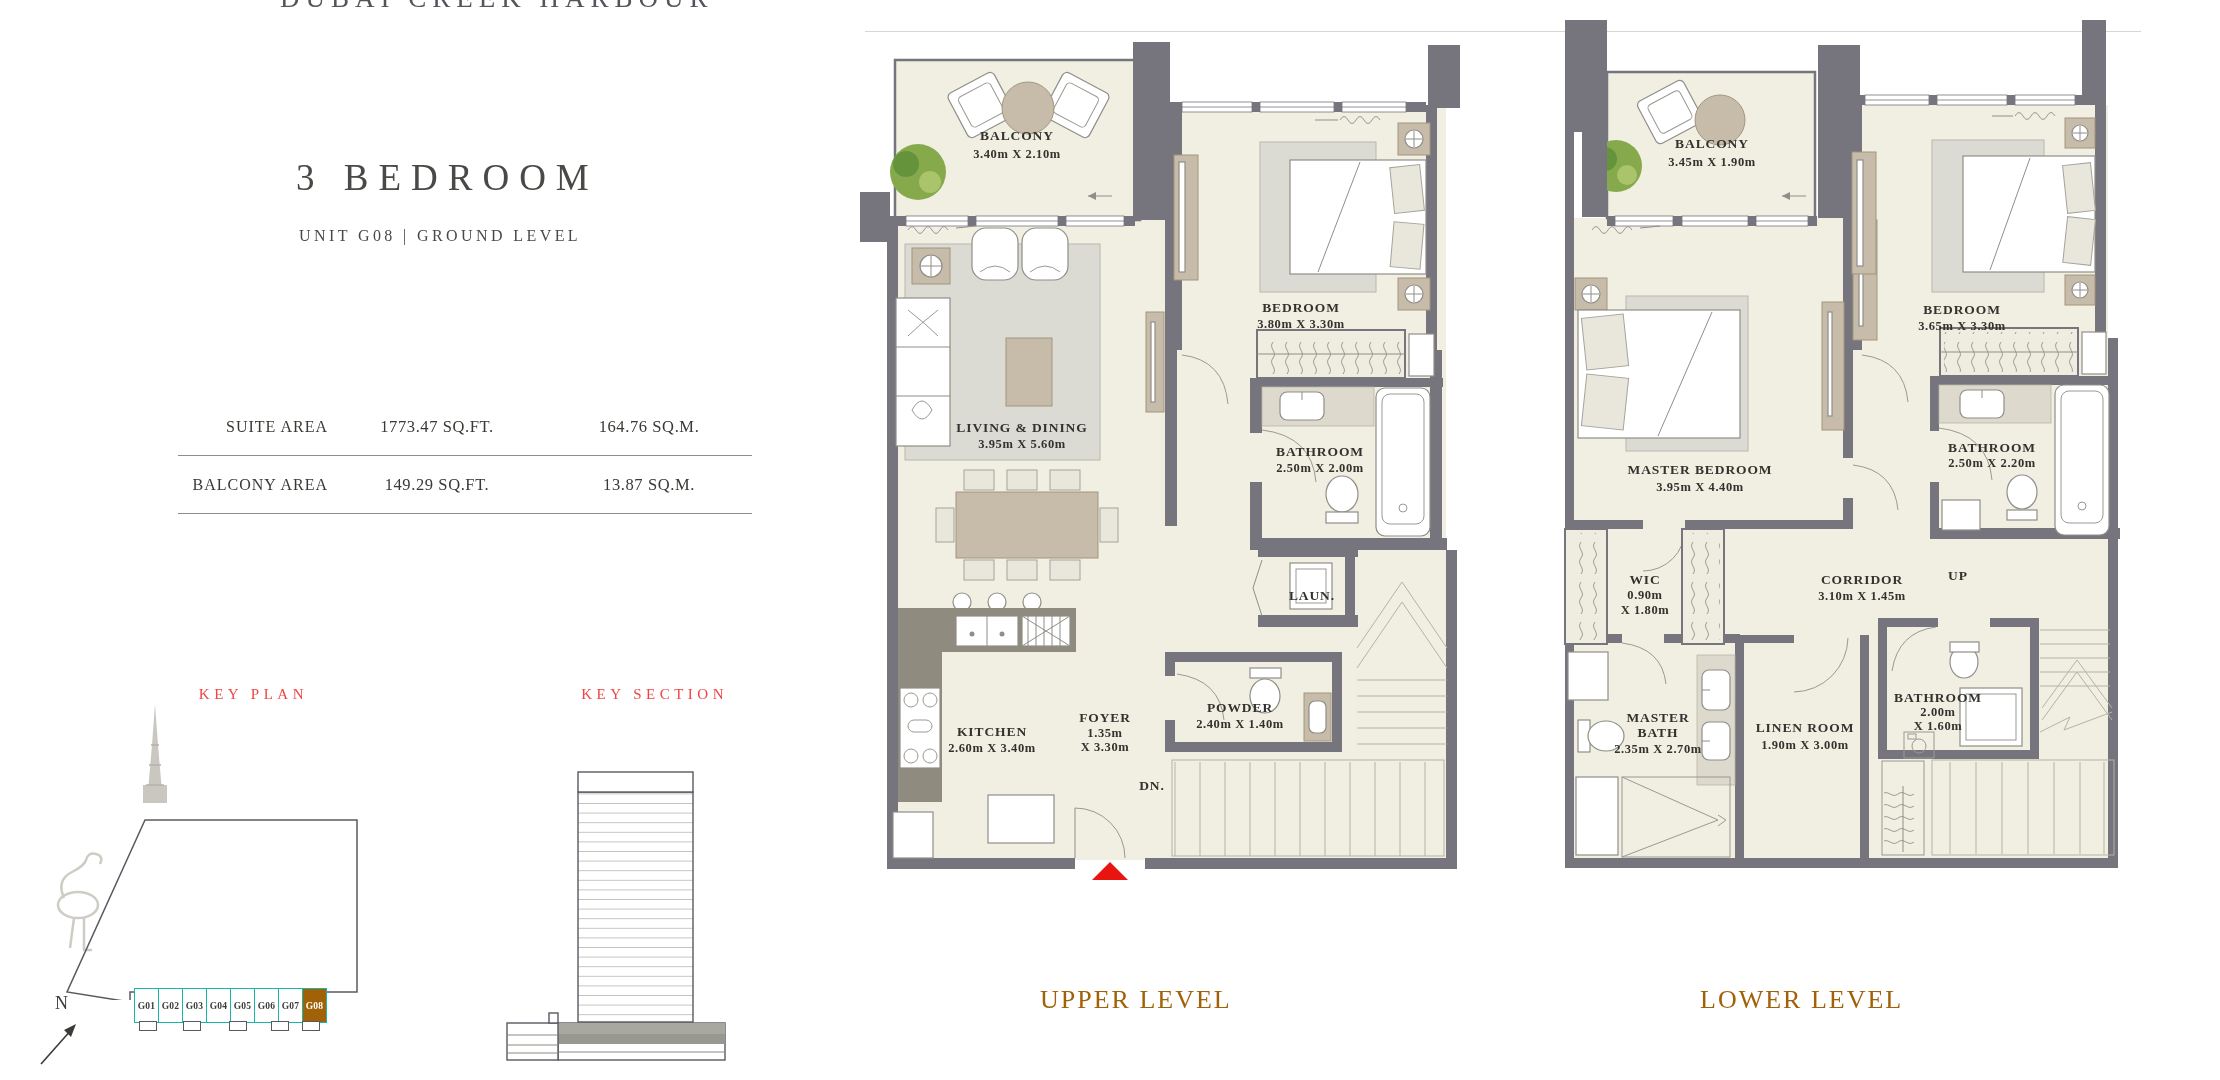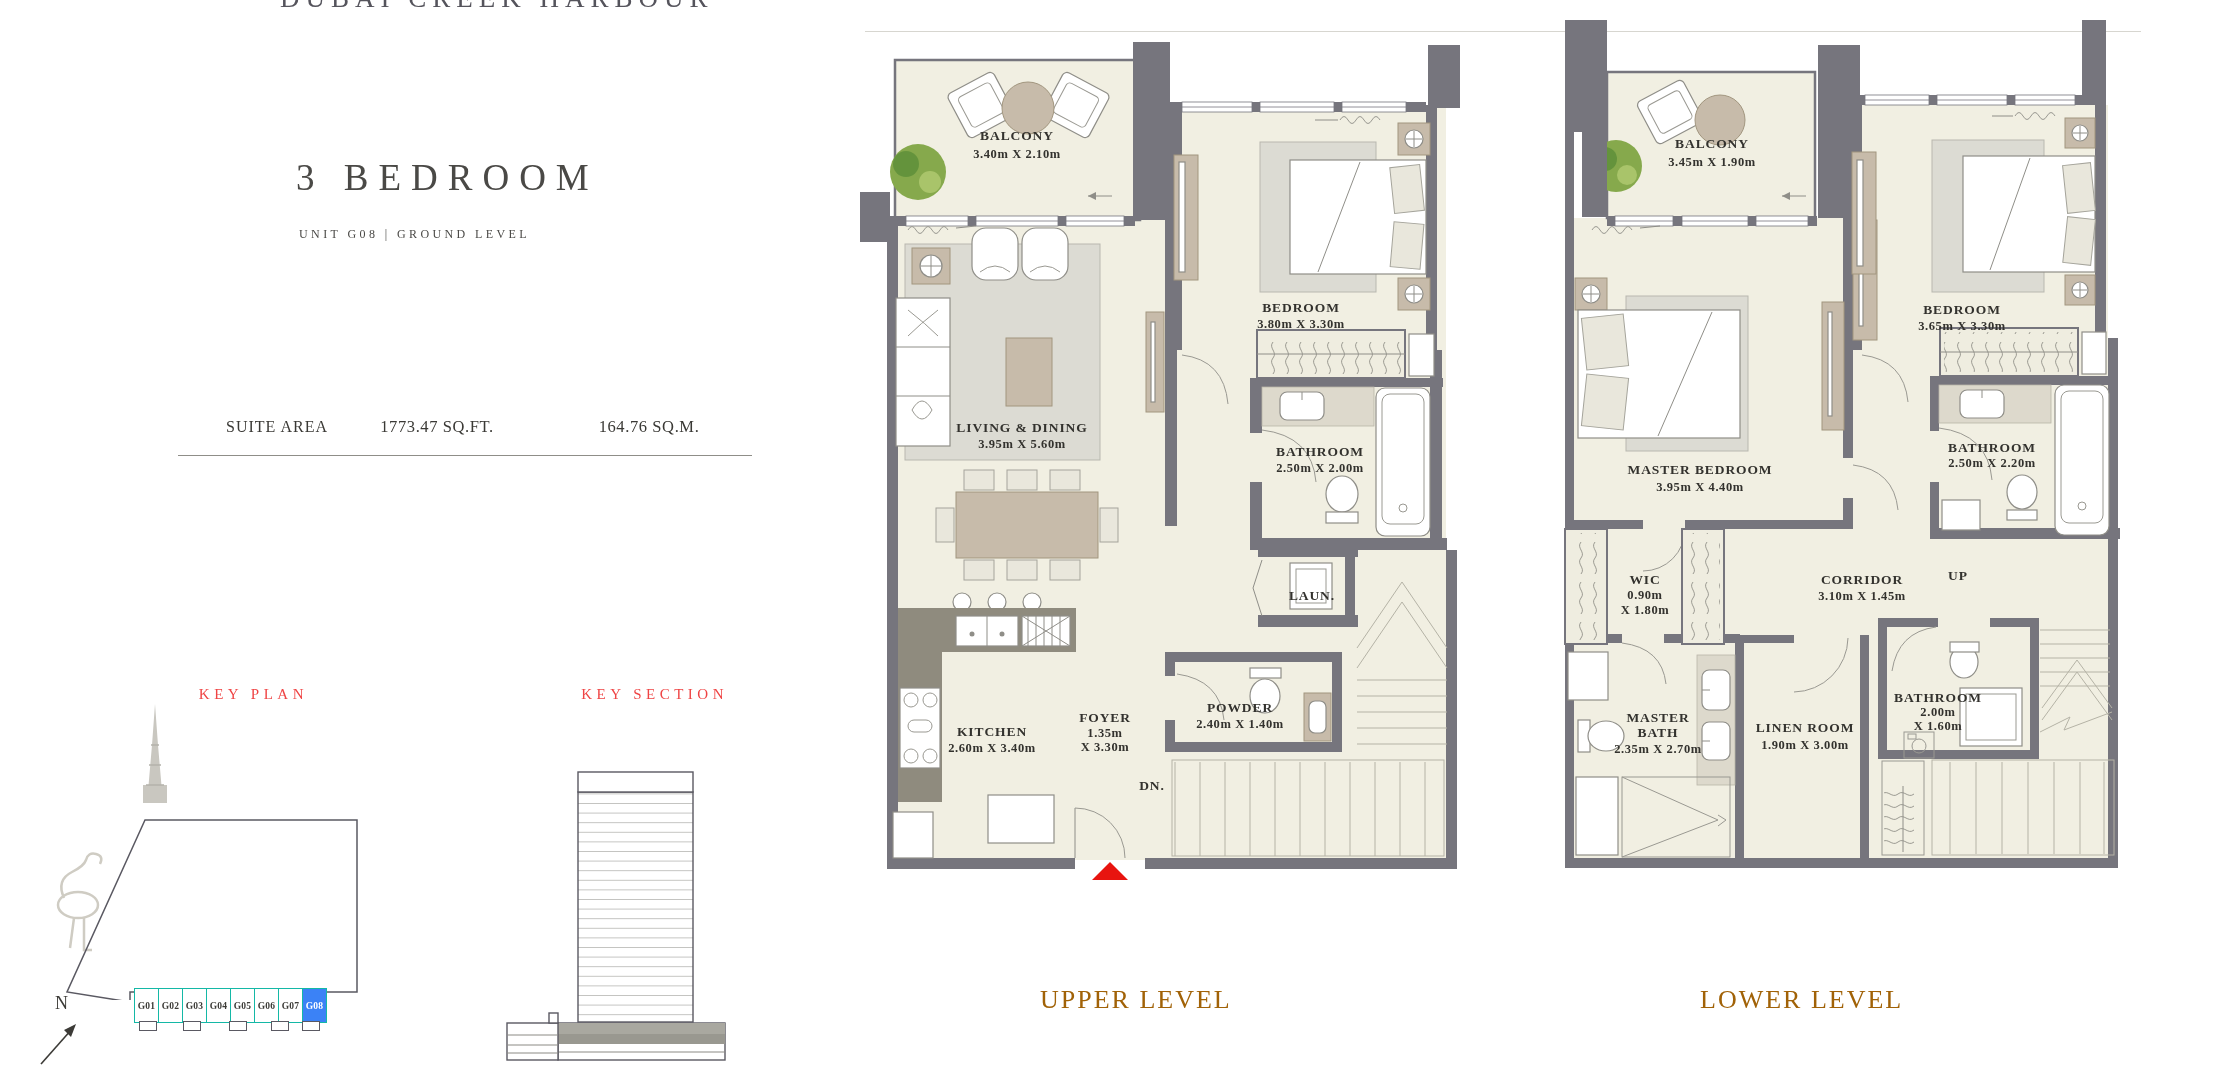--- a/index.html
+++ b/index.html
@@ -2,32 +2,32 @@
 <html><head>
 <meta charset="utf-8">
 <style>
   html,body{margin:0;padding:0;}
   body{width:2220px;height:1080px;background:#ffffff;overflow:hidden;position:relative;
        font-family:"Liberation Serif","DejaVu Serif",serif;color:#3a3935;}
   .abs{position:absolute;}
   
   .brand{top:-17px;left:280px;width:355px;text-align:center;font-size:27px;letter-spacing:6px;color:#55545c;white-space:nowrap;}
   .title{left:296px;top:156px;font-size:37px;letter-spacing:10px;color:#4a4946;white-space:nowrap;}
-  .subtitle{left:299px;top:227px;font-size:12px;letter-spacing:3.4px;color:#4a4946;white-space:nowrap;text-align:center;}
+  .subtitle{left:299px;top:227px;font-size:16px;letter-spacing:3.4px;color:#4a4946;white-space:nowrap;text-align:center;}
   .area-table{left:178px;top:398px;width:574px;}
   .area-row{display:grid;grid-template-columns:150px 218px 206px;height:57px;align-items:center;}
   .area-row.rule{border-bottom:1px solid #8f8e88;}
   .a-label{text-align:right;font-size:16px;letter-spacing:1px;}
   .a-val{text-align:center;font-size:16.5px;letter-spacing:.6px;}
   .key-label{font-size:15px;letter-spacing:4.5px;color:#ef4444;text-align:right;white-space:nowrap;}
   
   .units{left:135px;top:988px;height:33px;display:flex;}
   .unit{width:23px;height:33px;border:1px solid #14b8a6;margin-left:-1px;background:#fff;
         font-size:9.5px;font-weight:bold;display:flex;align-items:center;justify-content:center;letter-spacing:.2px;color:#3c3b37;}
-  .unit.hi{background:#3b82f6;color:#fff;position:relative;}
+  .unit.hi{background:#a16207;color:#fff;position:relative;}
   .notch{position:absolute;top:1021px;width:16px;height:8px;border:1px solid #5a5962;background:#fff;}
   .north{left:55px;top:993px;font-size:18px;color:#3c3b37;}
   
   .caption{font-size:26px;letter-spacing:2px;color:#a16207;text-align:left;width:300px;white-space:nowrap;}
   .topline{left:865px;top:31px;width:1276px;height:1px;background:#d7d6d0;}
   
   .wall{fill:#76757d;}
   .floor{fill:#f1efe2;}
   .rug{fill:#dcdbd3;stroke:#b9b8af;stroke-width:1;}
   .tan{fill:#c7bbaa;stroke:#a2967f;stroke-width:1;}
@@ -49,20 +49,25 @@
 
 <div class="abs brand">DUBAI CREEK HARBOUR</div>
 <div class="abs title">3 BEDROOM</div>
 <div class="abs subtitle">UNIT G08 | GROUND LEVEL</div>
 
 <div class="abs area-table">
   <div class="area-row rule">
     <div class="a-label">SUITE AREA</div>
     <div class="a-val">1773.47 SQ.FT.</div>
     <div class="a-val">164.76 SQ.M.</div>
+  </div>
+  <div class="area-row rule">
+    <div class="a-label">BALCONY AREA</div>
+    <div class="a-val">149.29 SQ.FT.</div>
+    <div class="a-val">13.87 SQ.M.</div>
   </div>
 </div>
 
 <div class="abs key-label" style="left:148px;top:686px;width:160px;">KEY PLAN</div>
 <div class="abs key-label" style="left:543px;top:686px;width:185px;">KEY SECTION</div>
 
 <svg class="abs" style="left:30px;top:700px;" width="345" height="300" viewBox="0 0 345 300">
 
   <g>
     <path d="M125,4 L122,45 L117,103 L133,103 L128,45 Z" fill="#c9c7c0"></path>

